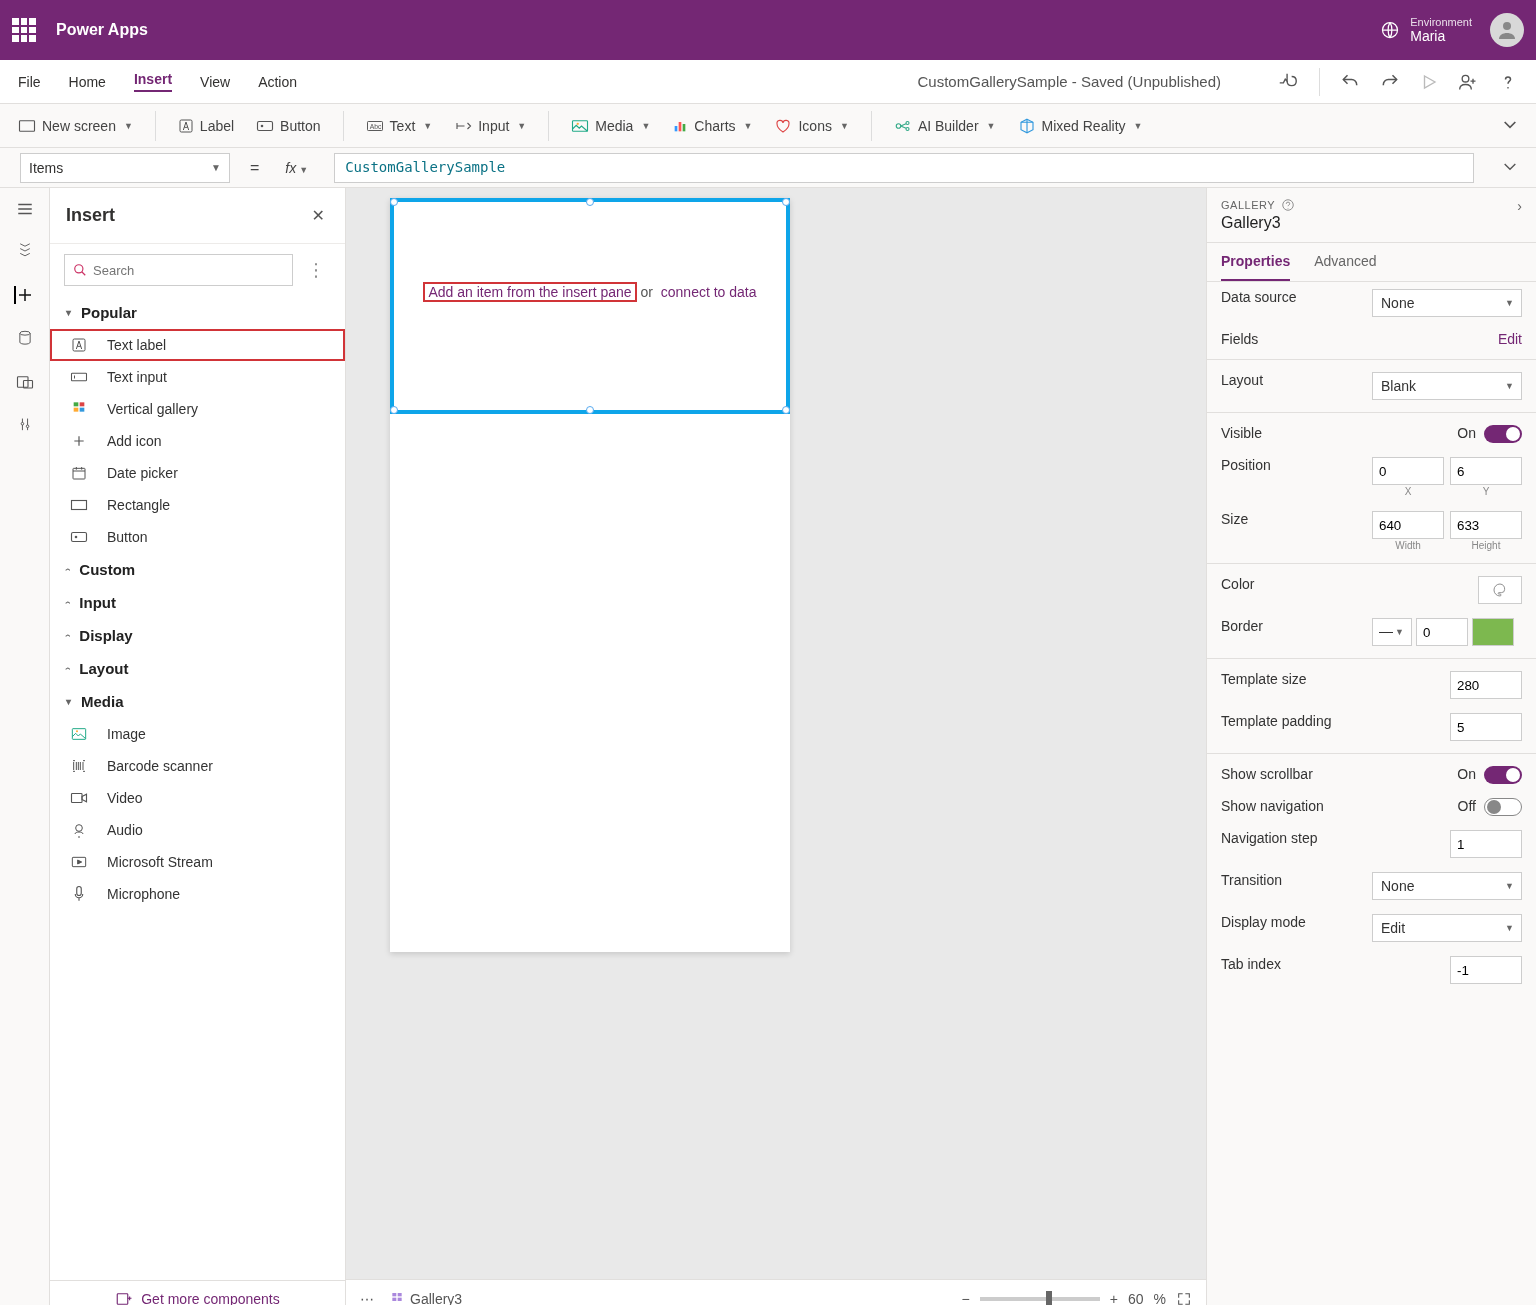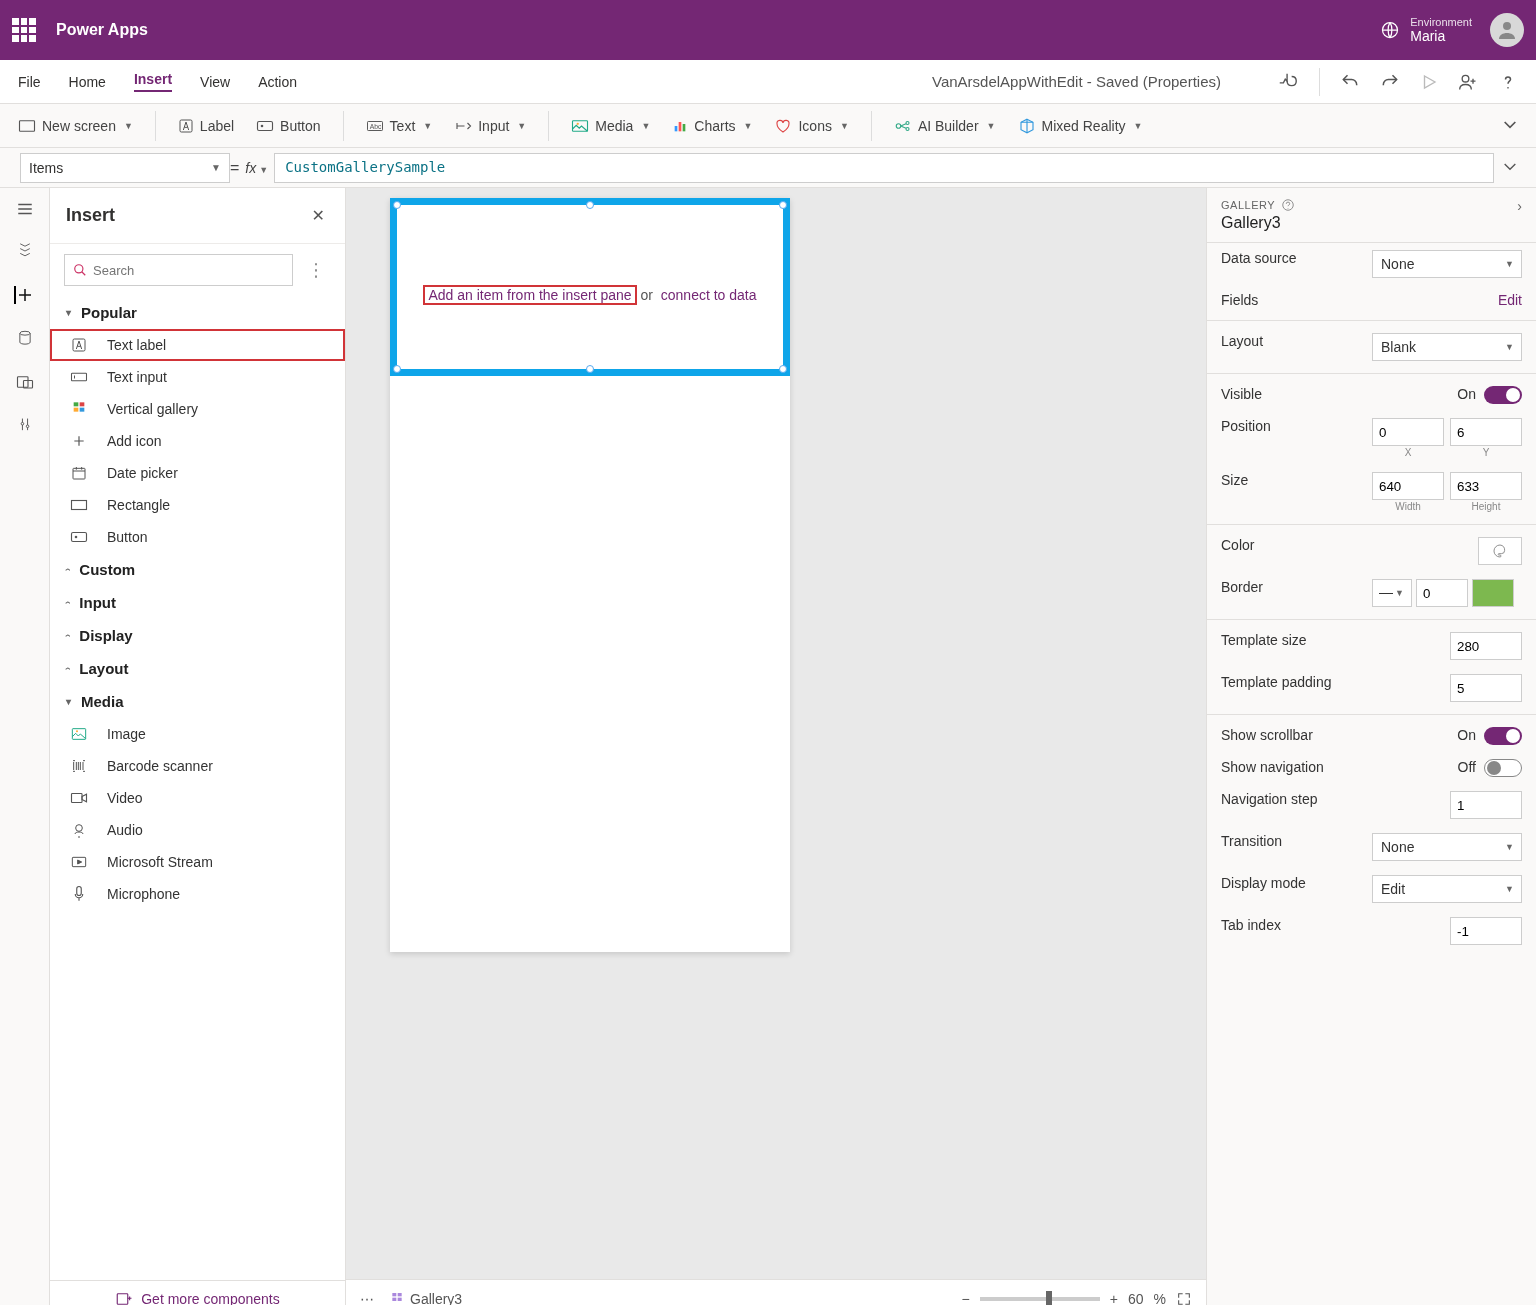--- a/index.html
+++ b/index.html
@@ -18,21 +18,21 @@
 .menu-bar .item.active{color:#742774;font-weight:600;border-bottom:2px solid #742774;padding-bottom:3px}
 .menu-spacer{flex:1}
 .doc-title{color:#555;font-size:15px}
 .menu-icons{display:flex;gap:20px;align-items:center;margin-left:28px}
 .menu-icons .sep{width:1px;height:28px;background:#ddd}
 .ibtn{color:#555;cursor:pointer;display:flex;align-items:center}
 .ribbon{height:44px;display:flex;align-items:center;padding:0 18px;gap:22px;border-bottom:1px solid #e1dfdd;background:#faf9f8}
 .ribbon .ritem{display:flex;align-items:center;gap:6px;color:#444;font-size:14px;cursor:pointer}
 .ribbon .rsep{width:1px;height:30px;background:#ddd}
 .ribbon .chev{font-size:9px;color:#666;margin-left:2px}
-.formula-bar{height:40px;display:flex;align-items:center;padding:0 10px 0 20px;gap:0;border-bottom:1px solid #e1dfdd;background:#faf9f8}
+.formula-bar{height:40px;display:flex;align-items:center;padding:0 10px 0 20px;gap:20px;border-bottom:1px solid #e1dfdd;background:#faf9f8}
 .prop-select{width:210px;height:30px;border:1px solid #cdcdcd;background:#fff;padding:0 22px 0 8px;position:relative;display:flex;align-items:center;cursor:pointer}
 .prop-select .chev{position:absolute;right:8px;font-size:10px;color:#666}
 .eq{font-size:16px;color:#444}
 .fx{font-style:italic;color:#444;padding:0 6px}
 .fx .ch{font-size:9px;color:#666;margin-left:3px}
 .formula-box{flex:1;height:30px;border:1px solid #cdcdcd;background:#fff;padding:5px 10px;color:#0b7285;font-family:Consolas,monospace;font-size:14px}
 .expand{font-size:14px;color:#666;padding:0 8px;cursor:pointer}
 .workspace{display:flex;height:calc(100vh - 176px);min-height:820px}
 .leftrail{width:50px;border-right:1px solid #e1dfdd;display:flex;flex-direction:column;align-items:center;padding-top:14px;gap:26px;background:#faf9f8}
 .leftrail .ritem{color:#666;cursor:pointer}
@@ -49,21 +49,21 @@
 .tree-grp{padding:8px 16px;display:flex;align-items:center;gap:10px;font-weight:600;font-size:15px;color:#222;cursor:pointer}
 .tree-grp .chev{font-size:10px;color:#666;transform:rotate(0)}
 .tree-leaf{padding:7px 16px 7px 20px;display:flex;align-items:center;gap:19px;font-size:14px;color:#333;cursor:pointer}
 .tree-leaf.disabled{color:#aaa}
 .tree-leaf.hl{border:2px solid #d13438;padding:5px 14px 5px 18px}
 .tree-grp.collapsed .chev{transform:rotate(-90deg)}
 .ico{width:18px;height:18px;display:inline-flex;align-items:center;justify-content:center;font-size:14px;color:#555}
 .insert-footer{border-top:1px solid #e1dfdd;padding:10px;text-align:center;color:#742774;font-size:14px;cursor:pointer;display:flex;align-items:center;justify-content:center;gap:8px}
 .canvas{flex:1;background:#e9e9e9;position:relative;overflow:auto}
 .artboard{position:absolute;left:44px;top:10px;width:400px;height:754px;background:#fff;box-shadow:0 2px 6px rgba(0,0,0,.15)}
-.gal-sel{position:absolute;left:0;top:0;width:400px;height:178px;border:7px solid #0ea5e9}
+.gal-sel{position:absolute;left:0;top:0;width:400px;height:216px;border:4px solid #0ea5e9}
 .handle{width:8px;height:8px;background:#fff;border:1px solid #58aaf0;border-radius:50%;position:absolute}
 .h-nw{left:-4px;top:-4px}.h-n{left:calc(50% - 4px);top:-4px}.h-ne{right:-4px;top:-4px}
 .h-sw{left:-4px;bottom:-4px}.h-s{left:calc(50% - 4px);bottom:-4px}.h-se{right:-4px;bottom:-4px}
 .gal-text{text-align:center;margin-top:82px;font-size:14px;color:#555}
 .gal-text .l1{color:#742774;border:2px solid #d13438;padding:0 3px}
 .gal-text .l2{color:#742774;margin-left:4px}
 .status-bar{height:38px;border-top:1px solid #e1dfdd;display:flex;align-items:center;padding:0 14px;gap:16px;background:#fff}
 .status-bar .crumb{display:flex;align-items:center;gap:6px;color:#555}
 .status-bar .zoom{margin-left:auto;display:flex;align-items:center;gap:10px;color:#555}
 .slider{width:120px;height:4px;background:#ccc;position:relative}
@@ -132,21 +132,21 @@
     </div>
 </div>
 
 <div class="menu-bar">
   <span class="item">File</span>
   <span class="item">Home</span>
   <span class="item active">Insert</span>
   <span class="item">View</span>
   <span class="item">Action</span>
   <span class="menu-spacer"></span>
-  <span class="doc-title">VanArsdelAppWithEdit - Saved (Properties)</span>
+  <span class="doc-title">CustomGallerySample - Saved (Unpublished)</span>
   <div class="menu-icons">
     <span class="ibtn">
         <svg width="22" height="22" viewBox="0 0 24 24" fill="none" stroke="#555" stroke-width="1.5">
           <path d="M11 3v8l-2-2-2 4H3"></path>
           <path d="M11 11c0 3 2 5 5 5s5-2 5-5-2-5-5-5"></path>
         </svg>
       </span>
     <span class="sep"></span>
     <span class="ibtn">
         <svg width="20" height="20" viewBox="0 0 24 24" fill="none" stroke="#555" stroke-width="1.8">
@@ -547,20 +547,24 @@
             <svg width="14" height="14" viewBox="0 0 24 24" fill="none" stroke="#888" stroke-width="1.6">
               <circle cx="12" cy="12" r="9"></circle>
               <path d="M9 10a3 3 0 116 0c0 2-3 2-3 4"></path>
               <circle cx="12" cy="18" r=".8" fill="#888" stroke="none"></circle>
             </svg>
           </div>
         <div class="rp-title">Gallery3</div>
       </div>
       <span class="chevright">›</span>
     </div>
+    <div class="rp-tabs">
+      <div class="tab active">Properties</div>
+      <div class="tab">Advanced</div>
+    </div>
 
     <div class="rp-row">
         <span class="lbl">Data source</span>
         <div class="val">
           <div class="sel">
             <span>None</span>
             <span class="chev">▼</span>
           </div>
         </div>
       </div>

